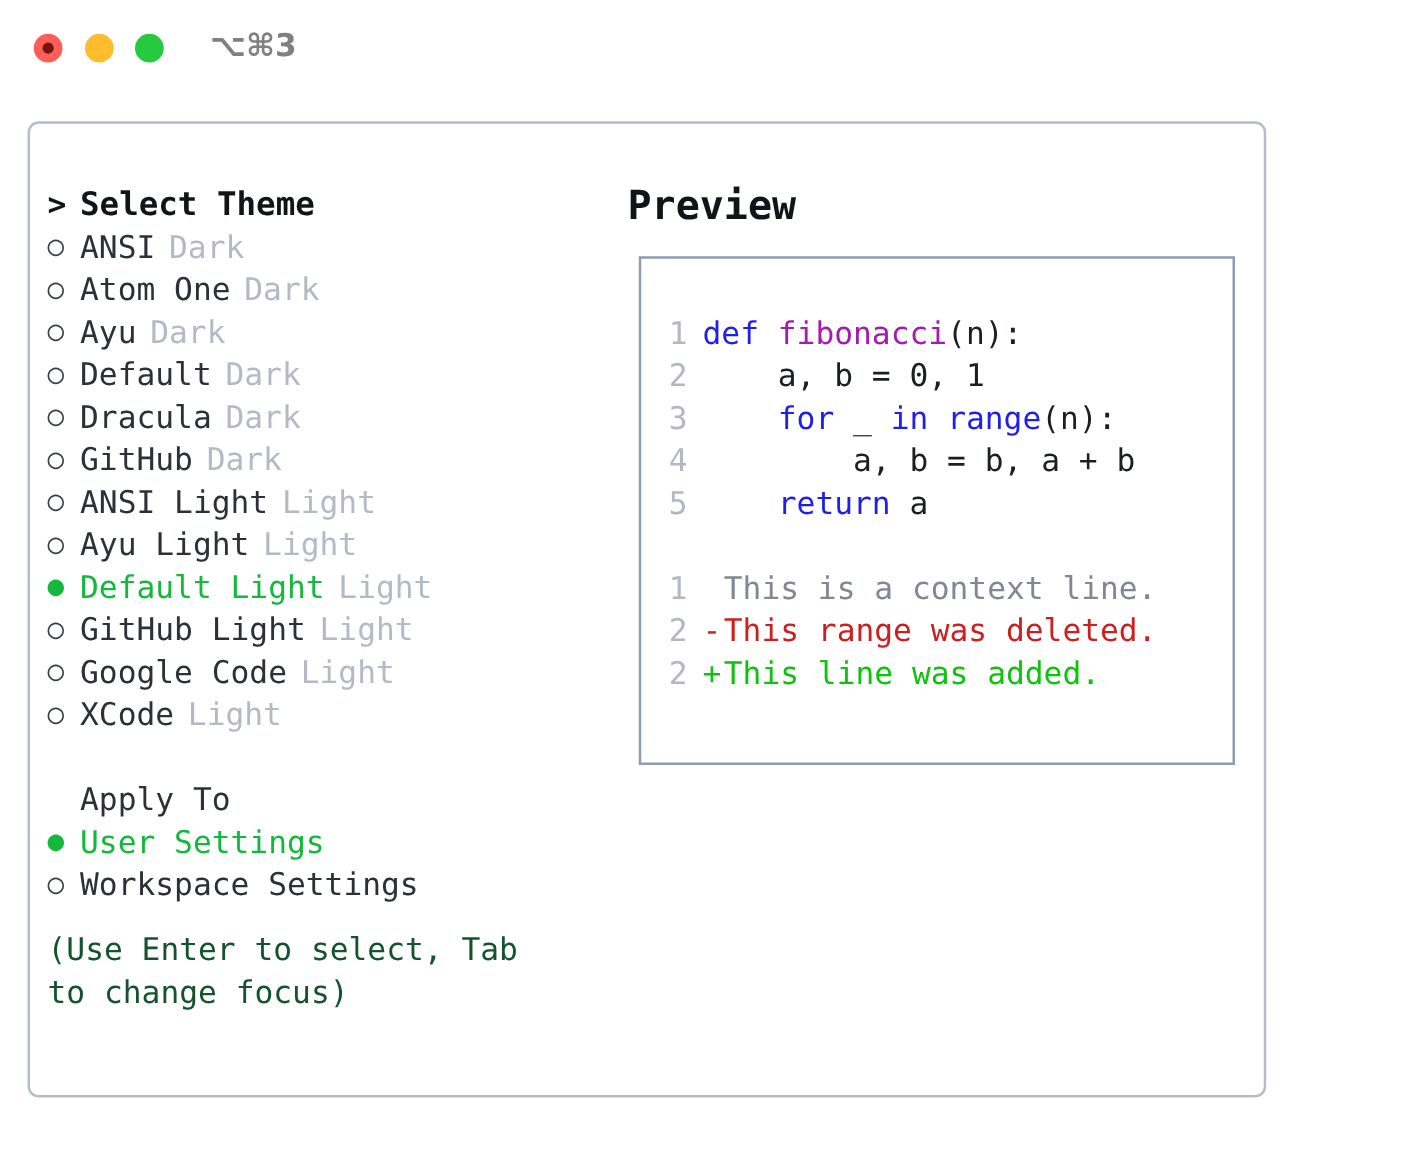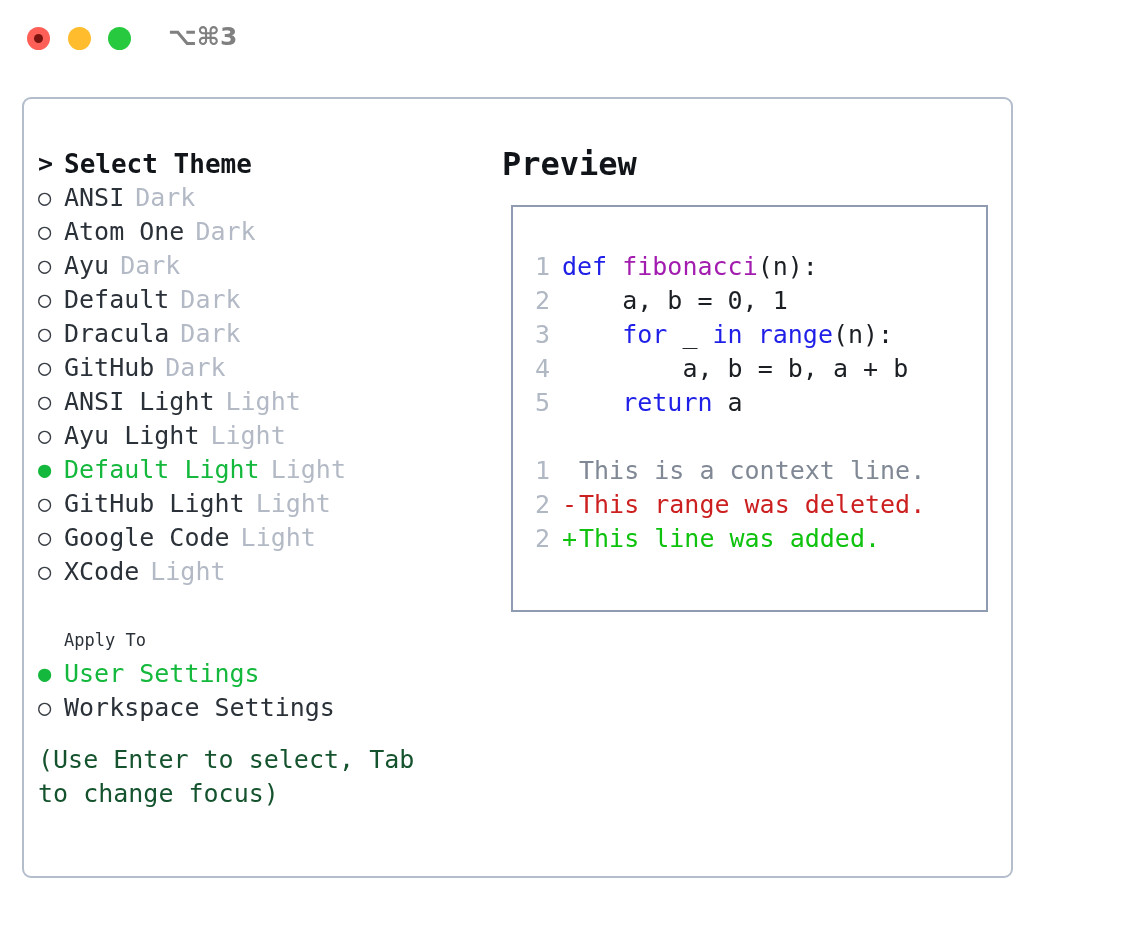--- a/index.html
+++ b/index.html
@@ -115,21 +115,21 @@
   .name { color: #2b3138; }
   .name.sel { color: #14b83c; }
   .tag {
     color: #b3bac6;
     margin-left: 11px;
     text-align: right;
   }
   .spacer { height: 34px; }
   .section-head {
     color: #2b3138;
-    font-size: 17px;
+    font-size: 25px;
   }
   #hint {
     position: absolute;
     left: 14px;
     top: 644px;
     width: 412px;
     font-size: 25px;
     line-height: 34px;
     color: #14532d;
   }

